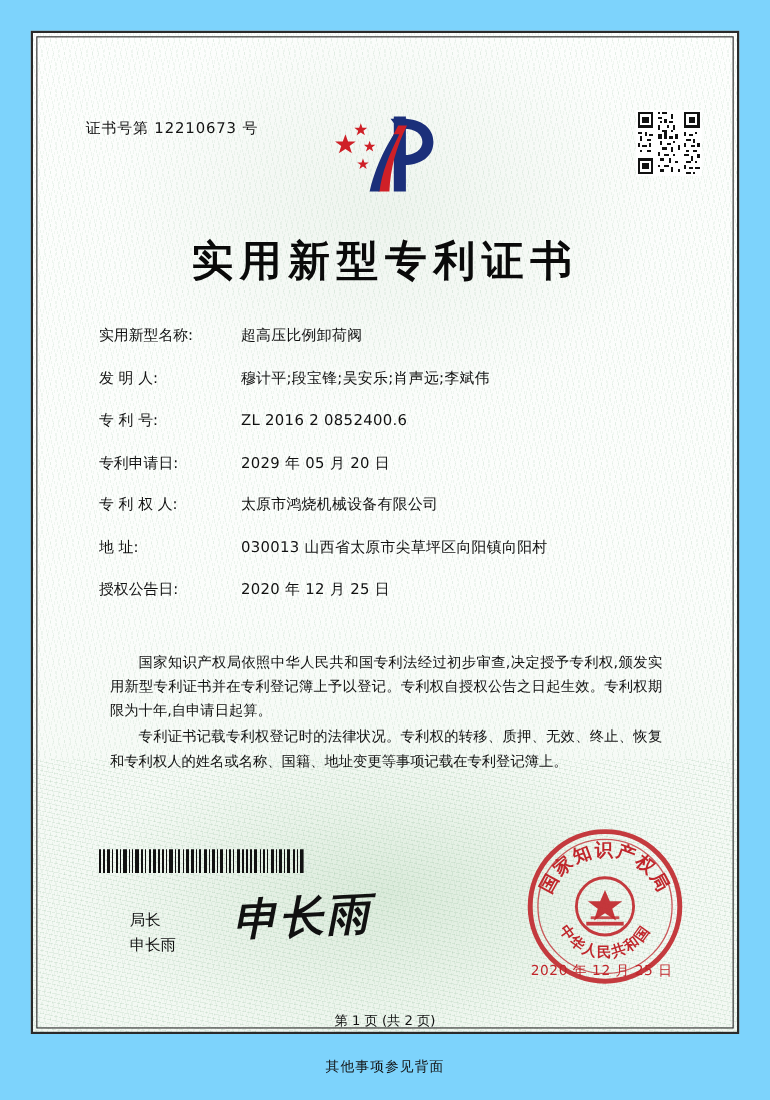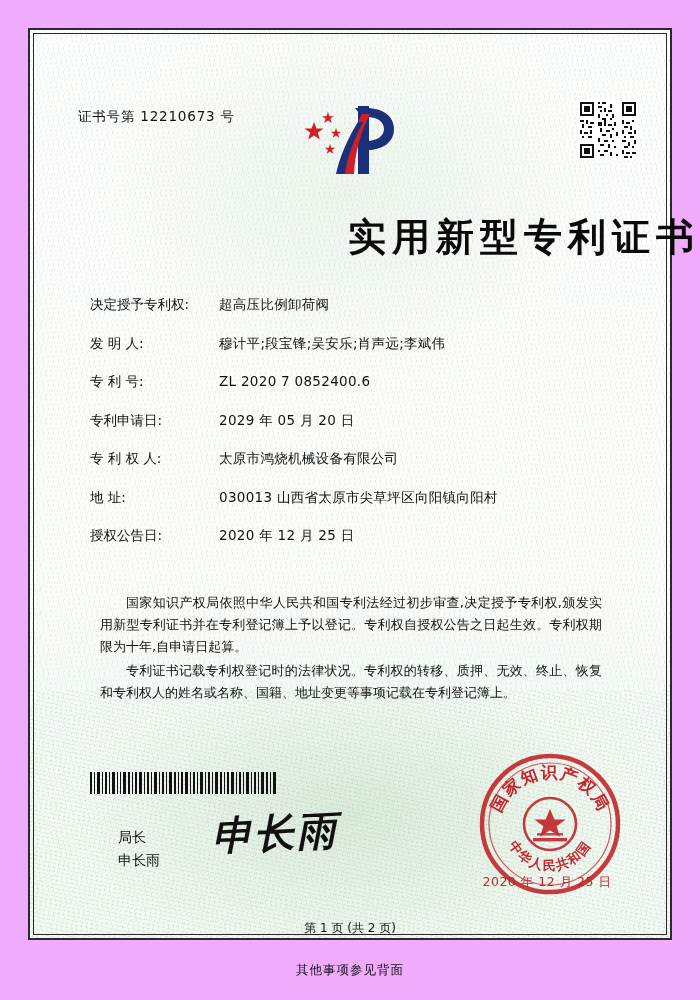--- a/index.html
+++ b/index.html
@@ -13,21 +13,21 @@
     font-family: "DejaVu Sans", "Liberation Sans", sans-serif;
     position: relative;
     overflow: hidden;
   }
 
   .page {
     position: absolute;
     left: 0; top: 0;
     width: 700px;
     height: 1000px;
-    background: #f0abfc;
+    background: #7dd3fc;
   }
 
   
   .cert-area {
     position: absolute;
     left: 28px;
     top: 28px;
     width: 644px;
     height: 912px;
     background:
@@ -102,21 +102,21 @@
     top: 100px;
     width: 60px;
     height: 60px;
   }
 
   .cert-title {
     position: absolute;
     left: 0;
     right: 0;
     top: 212px;
-    text-align: right;
+    text-align: center;
     font-family: "DejaVu Sans", "Liberation Sans", sans-serif;
     font-size: 38px;
     font-weight: bold;
     letter-spacing: 6px;
     color: #0a0a0a;
   }
 
   
   .fields {
     position: absolute;
@@ -365,32 +365,32 @@
           <rect x="26" y="28" width="1" height="1"></rect>
       </g>
     </svg>
   </div>
 
   <div class="cert-title">实用新型专利证书</div>
 
   <div class="fields">
 
     <div class="field-row">
-      <span class="field-label">决定授予专利权:</span>
+      <span class="field-label">实用新型名称:</span>
       <span class="field-value">超高压比例卸荷阀</span>
     </div>
 
     <div class="field-row">
       <span class="field-label spaced">发 明 人:</span>
       <span class="field-value">穆计平;段宝锋;吴安乐;肖声远;李斌伟</span>
     </div>
 
     <div class="field-row">
       <span class="field-label spaced">专 利 号:</span>
-      <span class="field-value">ZL 2020 7 0852400.6</span>
+      <span class="field-value">ZL 2016 2 0852400.6</span>
     </div>
 
     <div class="field-row">
       <span class="field-label">专利申请日:</span>
       <span class="field-value">2029 年 05 月 20 日</span>
     </div>
 
     <div class="field-row">
       <span class="field-label spaced">专 利 权 人:</span>
       <span class="field-value">太原市鸿烧机械设备有限公司</span>

